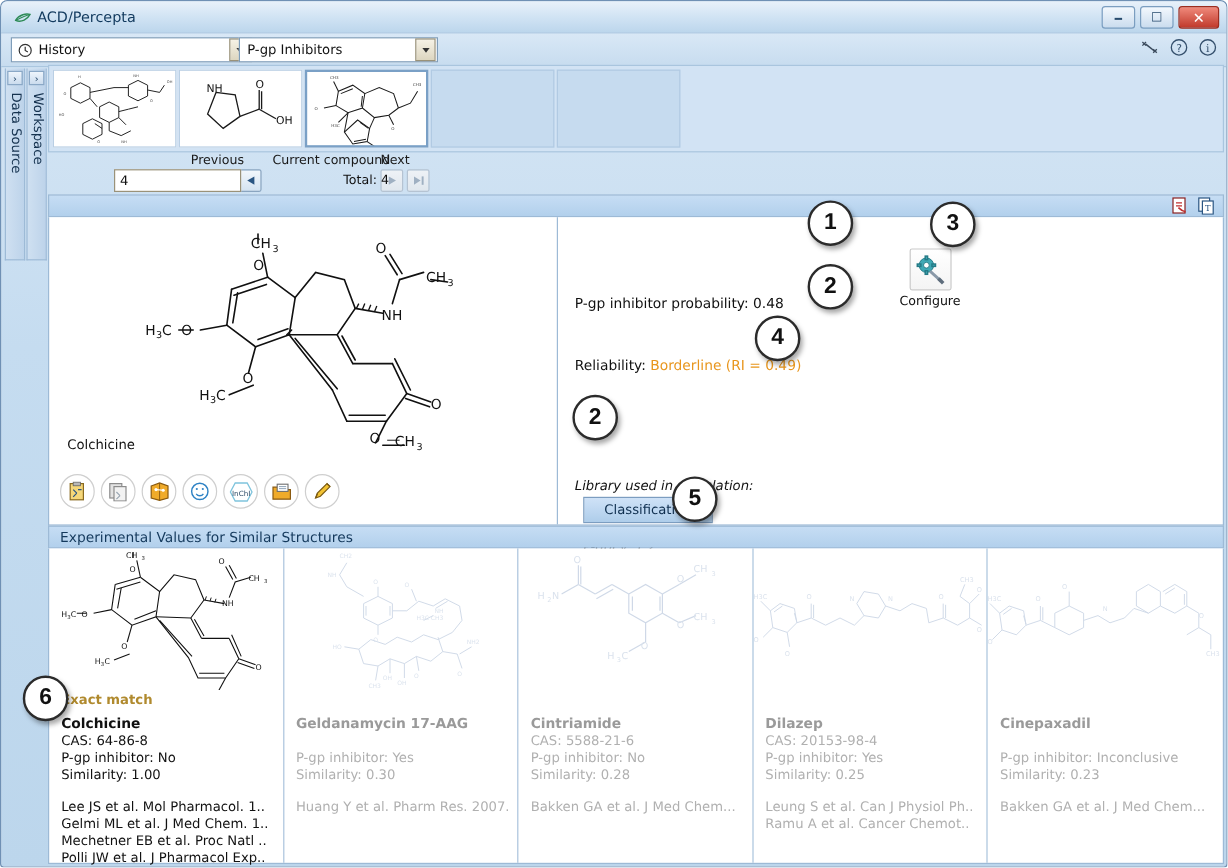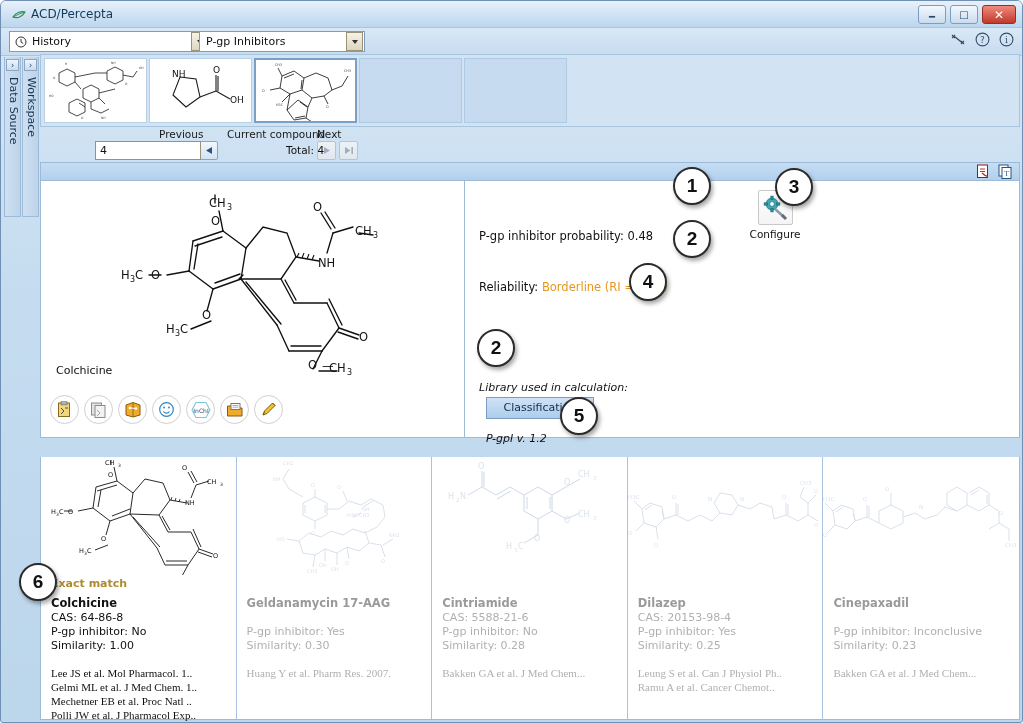--- a/index.html
+++ b/index.html
@@ -130,21 +130,21 @@
   #panel-hdr-experimental { top:384px; }
   .hdr-icons { position:absolute; right:6px; top:1px; display:flex; gap:7px; }
   .panel-body {
     position:absolute; left:0; width:980px;
     background:#fff; border:1px solid #9dbad6; border-top:none;
   }
   #panel-body-predicted { top:127px; height:257px; }
   #panel-body-experimental { top:403px; height:263px; }
   .split-left { position:absolute; left:0; top:0; width:423px; height:100%; }
   .split-divider { position:absolute; left:423px; top:0; width:1px; height:100%; background:#9dbad6; }
-  .split-right { position:absolute; left:424px; top:0; right:0; height:100%; }
+  .split-right { position:absolute; left:424px; top:17px; right:0; height:100%; }
   .struct-label { position:absolute; left:15px; bottom:60px; font-size:11px; color:#111; }
   .icon-row { position:absolute; left:9px; bottom:13px; display:flex; gap:5px; }
   .circ-btn {
     width:29px; height:29px; border-radius:50%;
     border:1px solid #cfcfcf; background:#fff;
     display:flex; align-items:center; justify-content:center;
   }
   .pred-text {
     position:absolute; left:14px; top:13px;
     font-size:11.5px; color:#111; line-height:17px; white-space:pre;
@@ -169,21 +169,21 @@
   
   .cards { position:absolute; left:0; top:0; width:100%; height:100%; display:flex; }
   .card { width:195.6px; height:100%; border-right:1px solid #aac3dc; position:relative; }
   .card:last-child { border-right:none; }
   .card-struct { position:absolute; left:0; top:0; width:100%; height:118px; overflow:hidden; }
   .card-struct svg { position:absolute; left:0; top:0; }
   .exact-badge { position:absolute; left:10px; top:120px; font-size:11px; color:#b08a2e; font-weight:bold; }
   .card-info { position:absolute; left:10px; top:139px; right:4px; }
   .card-name { font-size:11.5px; font-weight:bold; color:#111; margin-bottom:1px; }
   .card-line { font-size:11px; color:#111; line-height:14px; }
-  .card-refs { margin-top:13px;font-family:Liberation Serif, serif; }
+  .card-refs { margin-top:13px; }
   .card-ref { font-size:11px; color:#111; line-height:14px; white-space:nowrap; overflow:hidden; }
   .card.dim .card-name { color:#9a9a9a; }
   .card.dim .card-line, .card.dim .card-ref { color:#b0b0b0; }
   .card.dim .card-struct { opacity:0.28; }
   
   .marker {
     position:absolute; width:38px; height:38px; border-radius:50%;
     background:#fff; border:2px solid #2b2b2b;
     box-shadow:2px 3px 4px rgba(0,0,0,0.35);
     font-size:19px; font-weight:bold; color:#111;
@@ -556,20 +556,23 @@
               </svg>
             </div>
             <div class="ilbl">Configure</div>
           </div>
         </div>
 
         <div class="classif-btn">Classification</div>
       </div>
     </div>
 
+    <div class="panel-hdr" id="panel-hdr-experimental">
+      <span>Experimental Values for Similar Structures</span>
+    </div>
 
     <div class="panel-body" id="panel-body-experimental">
       <div class="cards">
 
         <div class="card">
           <div class="card-struct">
             <svg width="196" height="118" viewBox="0 0 196 118">
               <g stroke="#111" stroke-width="0.9" fill="none">
                 <path d="M55 30 L76 24 M56 34 L76 28"></path>
                 <path d="M76 24 L92 36 L89 57 L69 64 L52 51 L55 30"></path>

